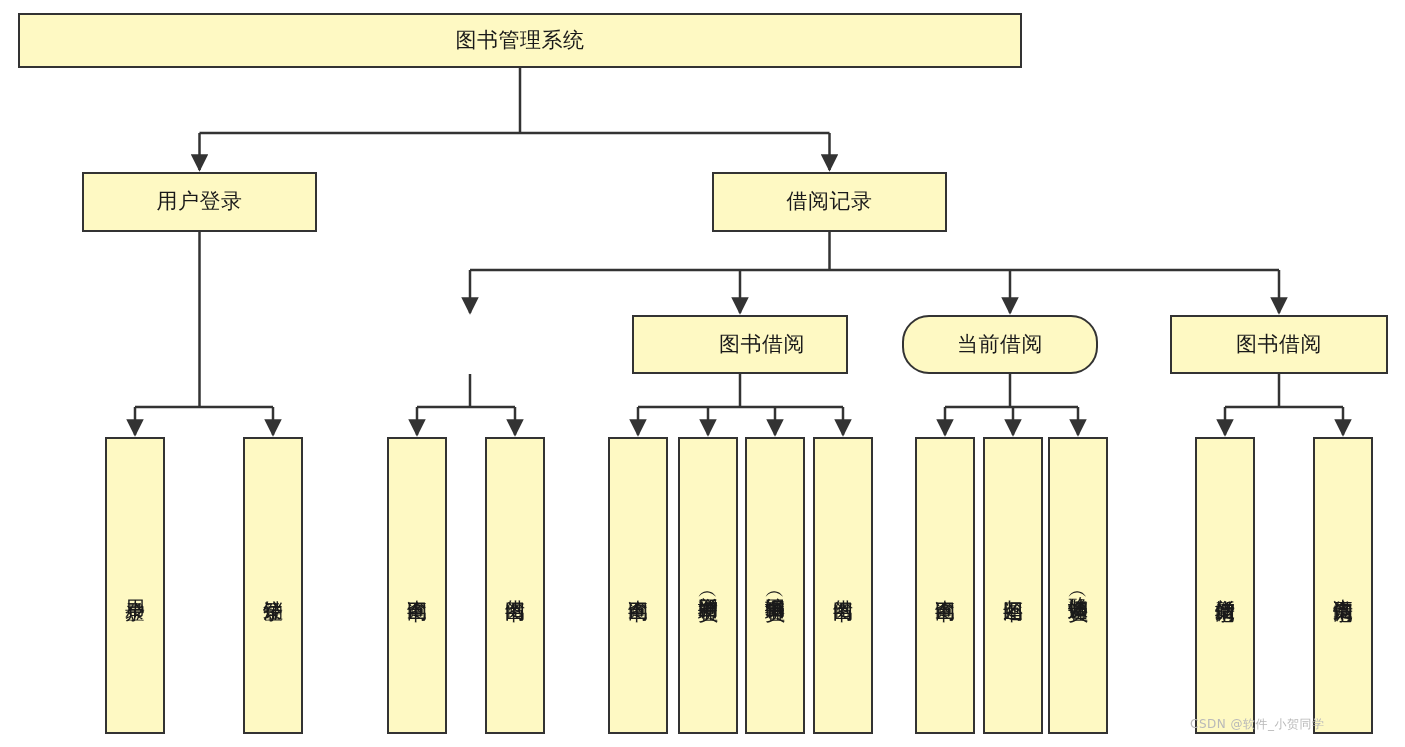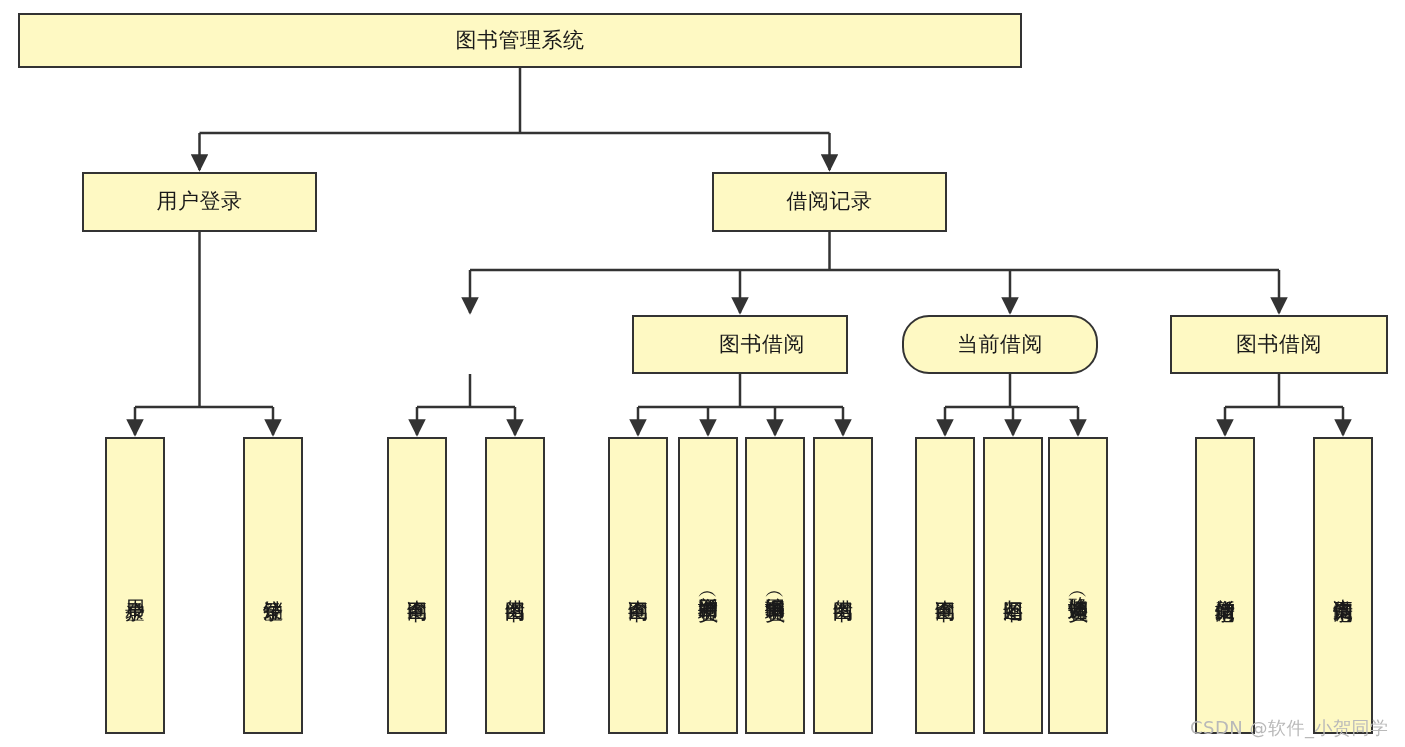--- a/index.html
+++ b/index.html
@@ -48,21 +48,21 @@
     padding: 8px 0;
     white-space: nowrap;
     overflow: hidden;
   }
   .node.v .vtext {
     writing-mode: vertical-rl;
     text-orientation: upright;
   }
   .watermark {
     position: absolute;
-    font-size: 18px;
+    font-size: 12px;
     color: #b9b9b9;
     white-space: nowrap;
     letter-spacing: 0.5px;
   }
 </style>
 </head>
 <body>
 
 <div id="canvas">
 

